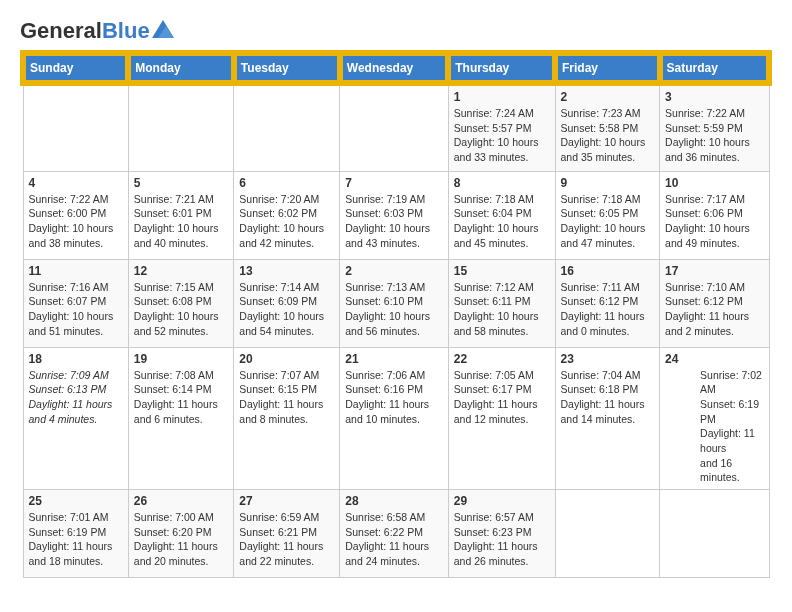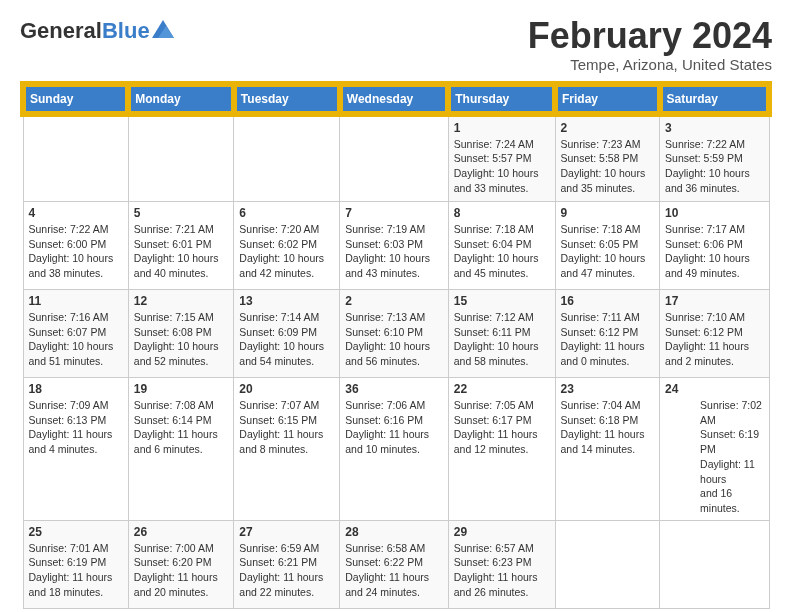--- a/index.html
+++ b/index.html
@@ -92,24 +92,20 @@
     <div style="display:flex; align-items:center;">
       <span class="logo-text">
         <span>General</span><span class="blue">Blue</span>
       </span>
       <svg width="22" height="18" viewBox="0 0 22 18" style="margin-left:2px; margin-top:-4px;">
         <polygon points="0,18 11,0 22,18" fill="#3a7dc9"></polygon>
         <polygon points="6,18 14,6 22,18" fill="#5da0e0" opacity="0.7"></polygon>
       </svg>
     </div>
   </div>
-  <div class="title-area">
-    <div class="month-title">February 2024</div>
-    <div class="location-title">Tempe, Arizona, United States</div>
-  </div>
 </div>
 
 <table>
   <thead>
     <tr>
     <th>Sunday</th>
         <th>Monday</th>
         <th>Tuesday</th>
         <th>Wednesday</th>
         <th>Thursday</th>
@@ -243,41 +239,41 @@
           <span class="day-number">17</span>
           <div class="day-info" style="white-space: pre-line;">Sunrise: 7:10 AM
 Sunset: 6:12 PM
 Daylight: 11 hours
 and 2 minutes.</div>
         </td>
       </tr>
       <tr>
         <td>
           <span class="day-number">18</span>
-          <div class="day-info" style="white-space: pre-line;">Sunrise: 7:09 AM
+          <div class="day-info" style="white-space: pre-line; font-style: italic;">Sunrise: 7:09 AM
 Sunset: 6:13 PM
 Daylight: 11 hours
 and 4 minutes.</div>
         </td>
         <td>
           <span class="day-number">19</span>
           <div class="day-info" style="white-space: pre-line;">Sunrise: 7:08 AM
 Sunset: 6:14 PM
 Daylight: 11 hours
 and 6 minutes.</div>
         </td>
         <td>
           <span class="day-number">20</span>
           <div class="day-info" style="white-space: pre-line;">Sunrise: 7:07 AM
 Sunset: 6:15 PM
 Daylight: 11 hours
 and 8 minutes.</div>
         </td>
         <td>
-          <span class="day-number">36</span>
+          <span class="day-number">21</span>
           <div class="day-info" style="white-space: pre-line;">Sunrise: 7:06 AM
 Sunset: 6:16 PM
 Daylight: 11 hours
 and 10 minutes.</div>
         </td>
         <td>
           <span class="day-number">22</span>
           <div class="day-info" style="white-space: pre-line;">Sunrise: 7:05 AM
 Sunset: 6:17 PM
 Daylight: 11 hours

